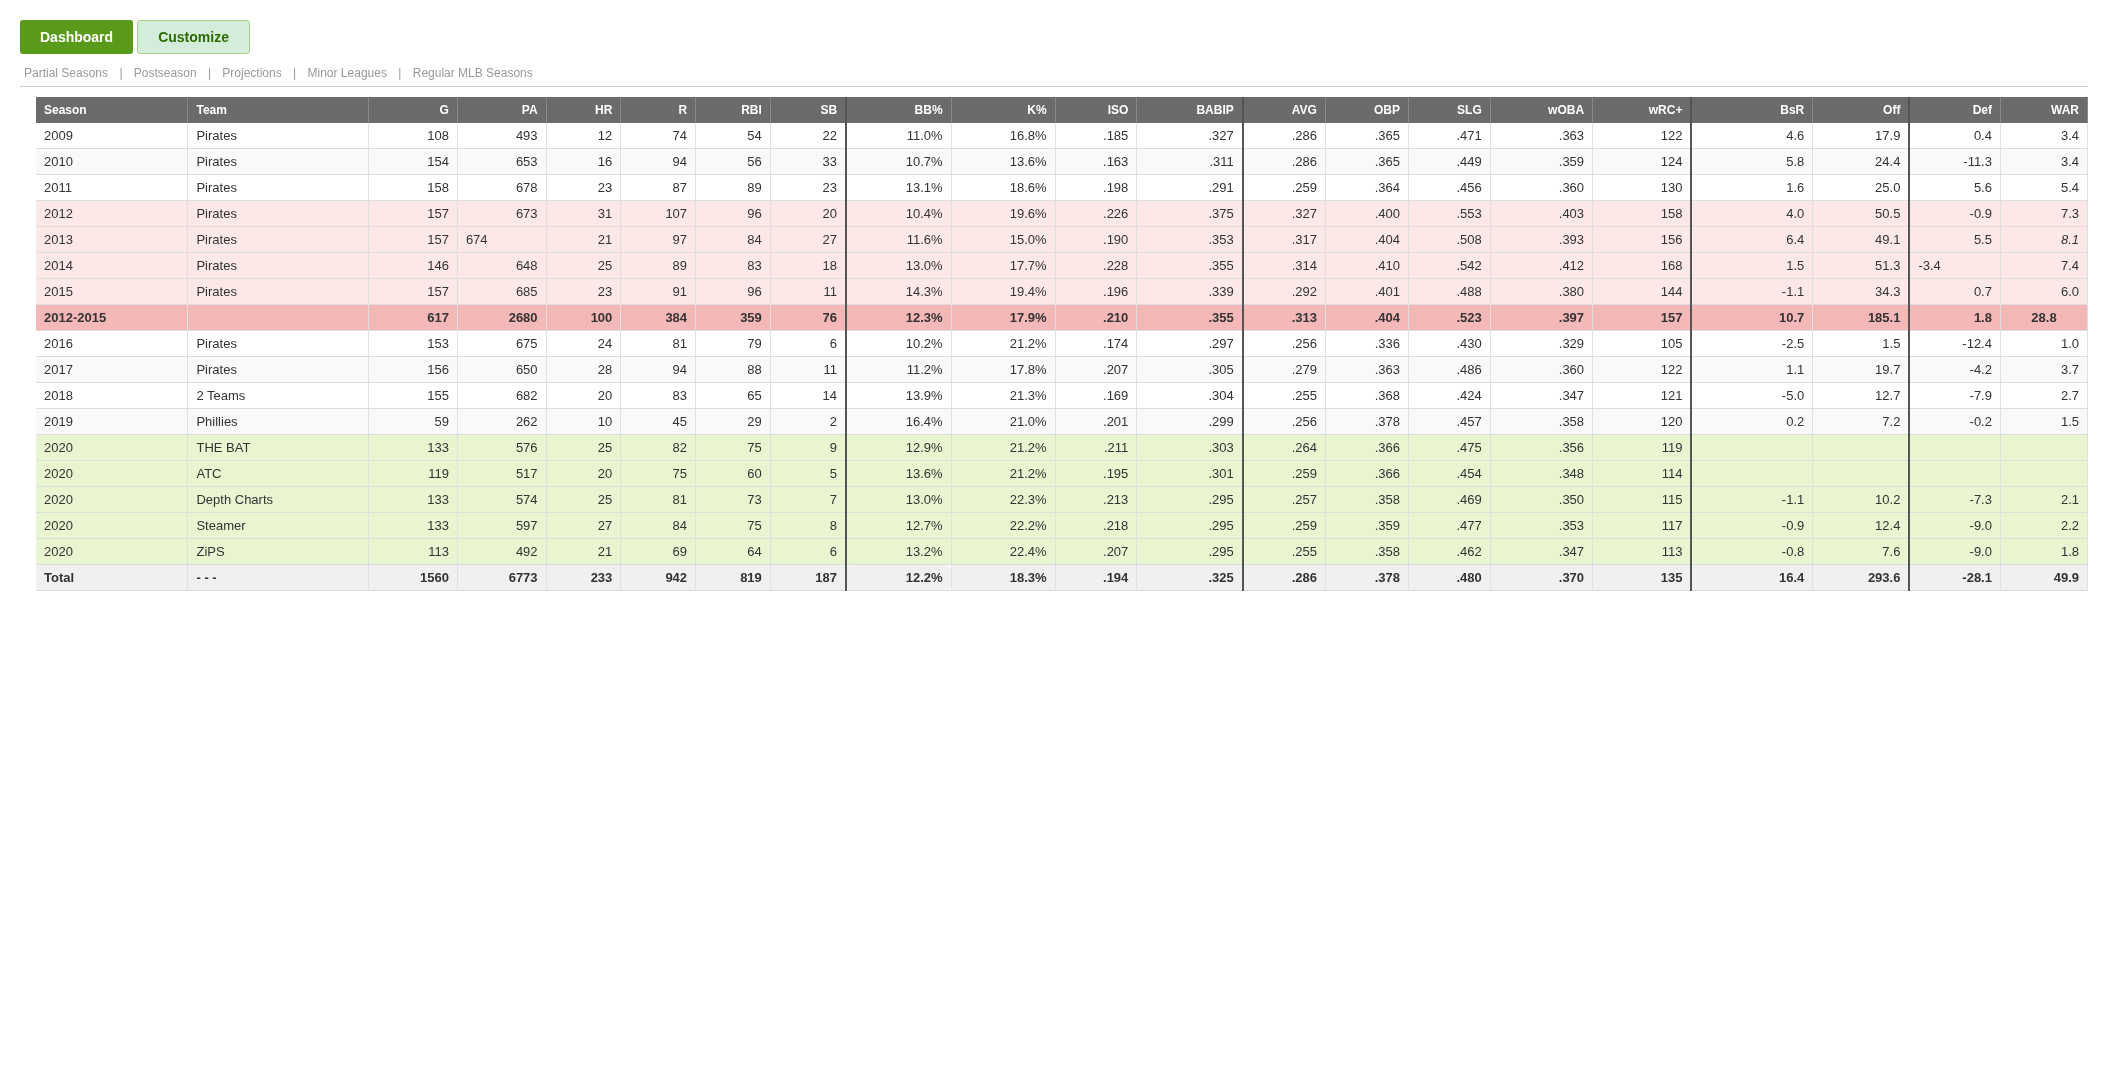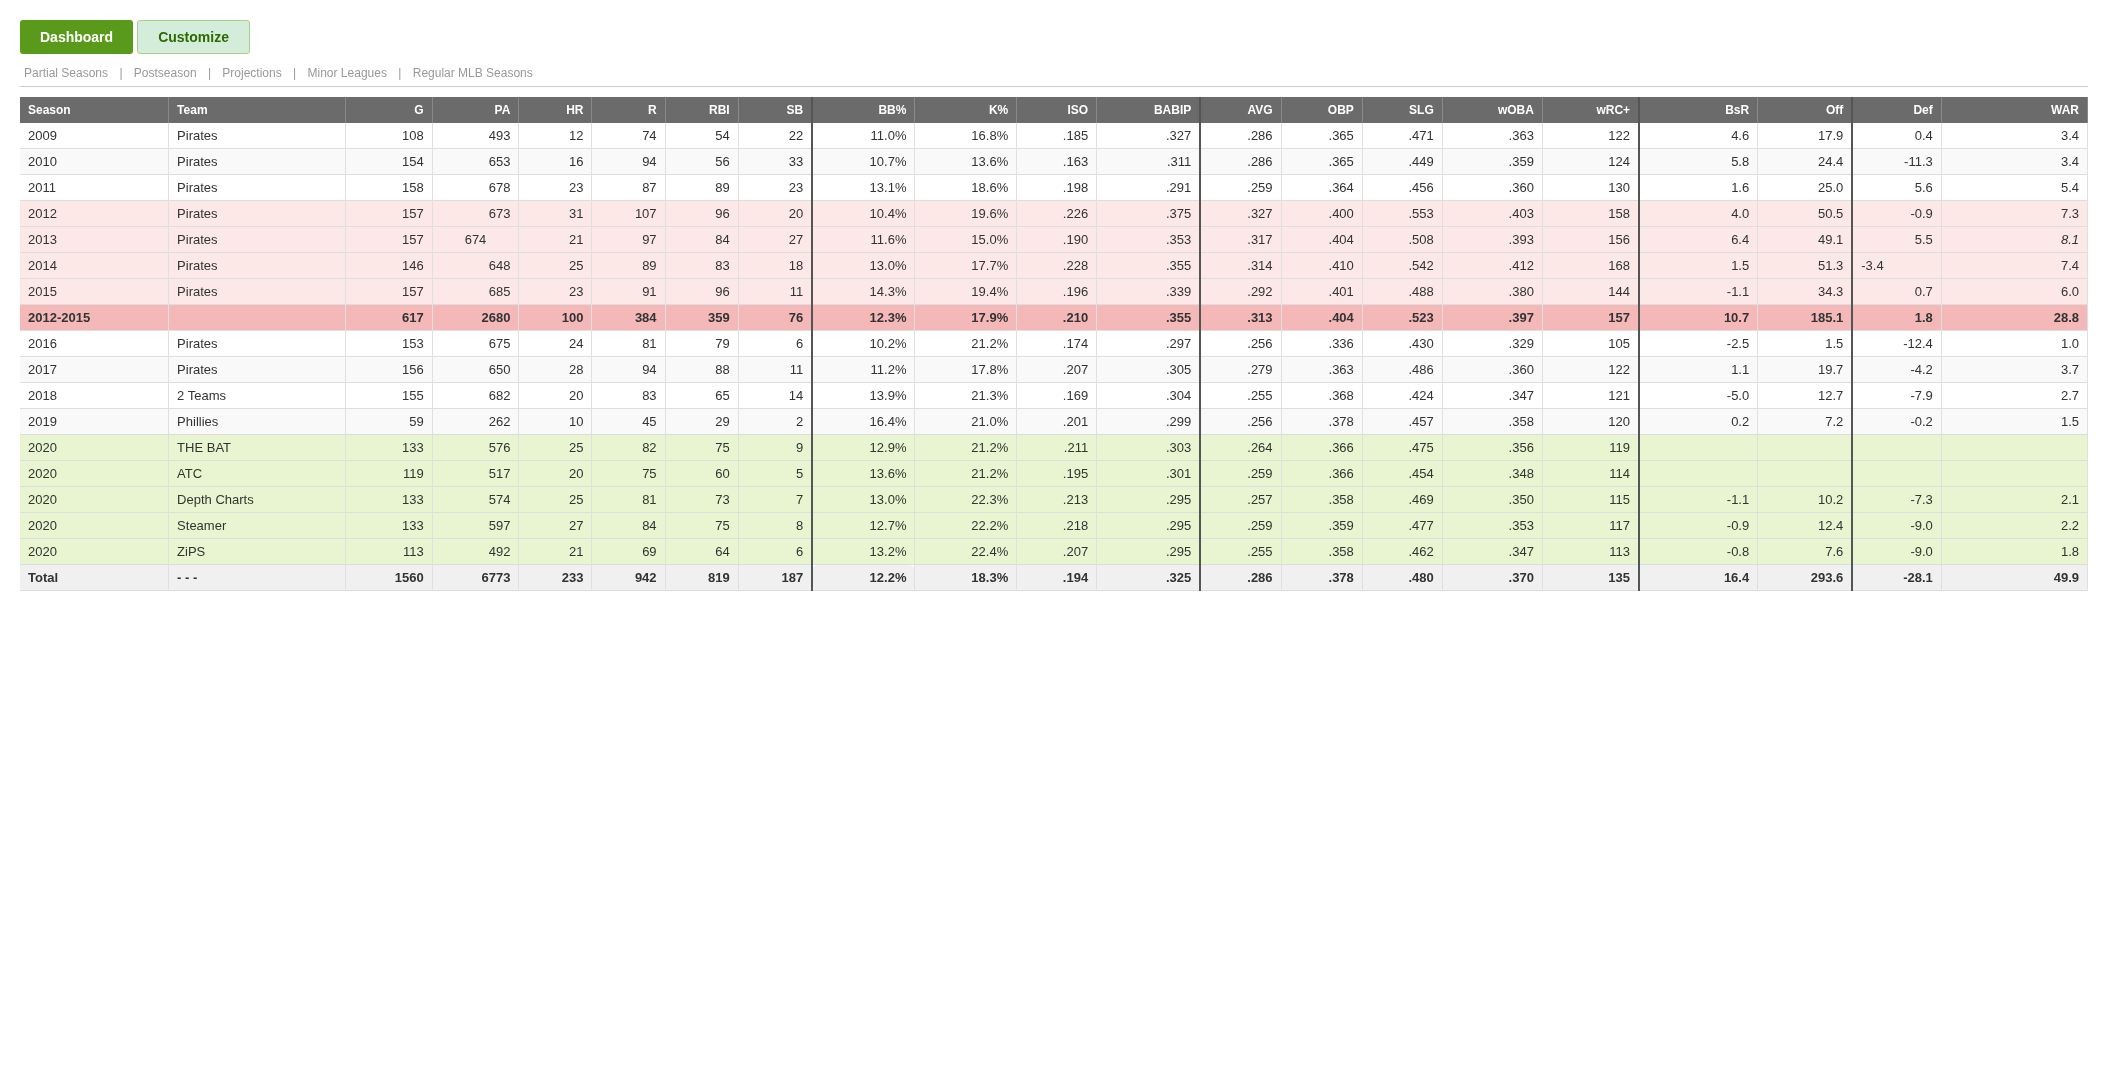--- a/index.html
+++ b/index.html
@@ -38,20 +38,21 @@
       margin-bottom: 10px;
       border-bottom: 1px solid #ccc;
       padding-bottom: 6px;
     }
     .breadcrumb span {
       margin: 0 4px;
       color: #999;
     }
     .table-wrap {
       overflow-x: auto;
+      margin-left: 16px;
     }
     table {
       border-collapse: collapse;
       width: 100%;
       min-width: 1300px;
     }
     thead tr {
       background: #6b6b6b;
       color: #fff;
     }
@@ -237,21 +238,21 @@
           <td class="col-border-right" style="text-align: right;">158</td>
           <td style="text-align: right;">4.0</td>
           <td class="col-border-right" style="text-align: right;">50.5</td>
           <td style="text-align: right;">-0.9</td>
           <td style="text-align: right;">7.3</td>
         </tr>
         <tr style="background: rgb(253, 232, 232);">
           <td style="text-align: left;">2013</td>
           <td style="text-align: left;">Pirates</td>
           <td style="text-align: right;">157</td>
-          <td style="text-align: center;">674</td>
+          <td style="text-align: left;">674</td>
           <td style="text-align: right;">21</td>
           <td style="text-align: right;">97</td>
           <td style="text-align: right;">84</td>
           <td class="col-border-right" style="text-align: right;">27</td>
           <td style="text-align: right;">11.6%</td>
           <td style="text-align: right;">15.0%</td>
           <td style="text-align: right;">.190</td>
           <td class="col-border-right" style="text-align: right;">.353</td>
           <td style="text-align: right;">.317</td>
           <td style="text-align: right;">.404</td>
@@ -323,21 +324,21 @@
           <td style="text-align: right;">.210</td>
           <td class="col-border-right" style="text-align: right;">.355</td>
           <td style="text-align: right;">.313</td>
           <td style="text-align: right;">.404</td>
           <td style="text-align: right;">.523</td>
           <td style="text-align: right;">.397</td>
           <td class="col-border-right" style="text-align: right;">157</td>
           <td style="text-align: right; padding-left: 28px;">10.7</td>
           <td class="col-border-right" style="text-align: right;">185.1</td>
           <td style="text-align: right;">1.8</td>
-          <td style="text-align: right; padding-left: 43px;">28.8</td>
+          <td style="text-align: center;">28.8</td>
         </tr>
         <tr>
           <td style="text-align: left;">2016</td>
           <td style="text-align: left;">Pirates</td>
           <td style="text-align: right;">153</td>
           <td style="text-align: right;">675</td>
           <td style="text-align: right;">24</td>
           <td style="text-align: right;">81</td>
           <td style="text-align: right;">79</td>
           <td class="col-border-right" style="text-align: right;">6</td>

